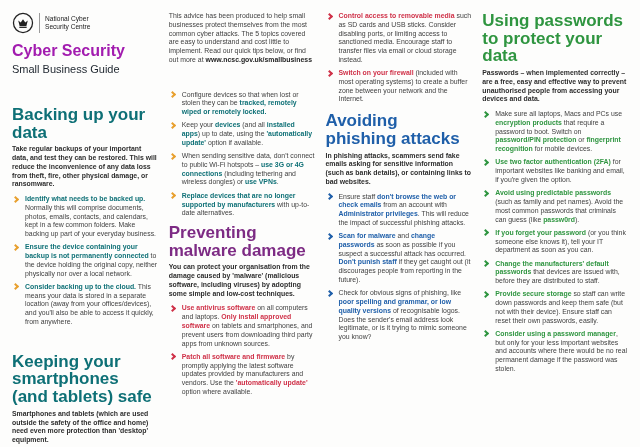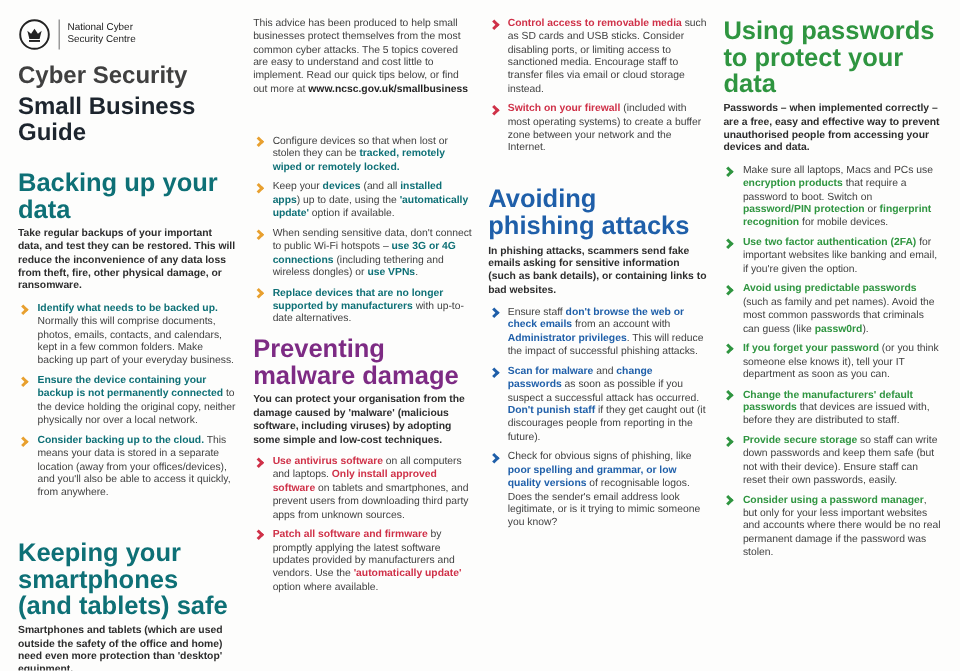--- a/index.html
+++ b/index.html
@@ -7,38 +7,38 @@
   body{background:#fdfdfc;font-family:"Liberation Sans",sans-serif;color:#414141;}
   .page{display:flex;gap:11px;padding:12px 12px 6px 12px;height:100%}
   .col{flex:1 1 0;min-width:0}
 
   
   .brand{display:flex;align-items:center;gap:5px;margin-bottom:4px}
   .emblem{width:22px;height:22px;flex:0 0 auto;display:block}
   .brand-sep{width:1px;height:20px;background:#9a9a9a}
   .brand-text{display:flex;flex-direction:column;font-size:6.6px;line-height:1.25;color:#222}
 
-  h1{font-size:16px;line-height:1.05;color:#404040;margin-top:9px;font-weight:bold}
-  h2{font-size:16px;line-height:1.1;color:#1d252e;margin-top:3px;font-weight:bold}
+  h1{font-size:16px;line-height:1.05;color:#a21caf;margin-top:9px;font-weight:bold}
+  h2{font-size:11px;line-height:1.1;color:#1d252e;margin-top:3px;font-weight:normal}
 
   .intro{font-size:6.9px;line-height:1.27;margin-bottom:9px;color:#414141}
   .intro .b{font-weight:bold;color:#1f1f1f}
 
   section h3{font-size:17px;line-height:1.04;font-weight:bold;margin-bottom:4px}
   .lead{font-size:6.9px;line-height:1.27;font-weight:bold;color:#2d2d2d;margin-bottom:6px}
 
   .item{position:relative;padding-left:13px;margin-bottom:4.5px}
   .itx{font-size:6.9px;line-height:1.27}
   .chev{position:absolute;left:1px;top:1.5px;width:5px;height:5px;border-top:2.2px solid;border-right:2.2px solid;transform:rotate(45deg)}
   .b{font-weight:bold}
 
-  .sec-backup{margin-top:15px}
+  .sec-backup{margin-top:31px}
   .sec-smart{margin-top:26px}
   .sec-malware{margin-top:6px}
-  .sec-phish{margin-top:20px}
+  .sec-phish{margin-top:8px}
 
   .sec-backup h3,.sec-smart h3{color:var(--teal)}
   .sec-malware h3{color:var(--purple)}
   .sec-phish h3{color:var(--blue)}
   .sec-pass h3{color:var(--green)}
 
   .sec-backup .itx .b,.sec-smart .itx .b{color:var(--teal)}
   .sec-malware .itx .b{color:var(--red)}
   .sec-phish .itx .b{color:var(--blue)}
   .sec-pass .itx .b{color:var(--green)}

